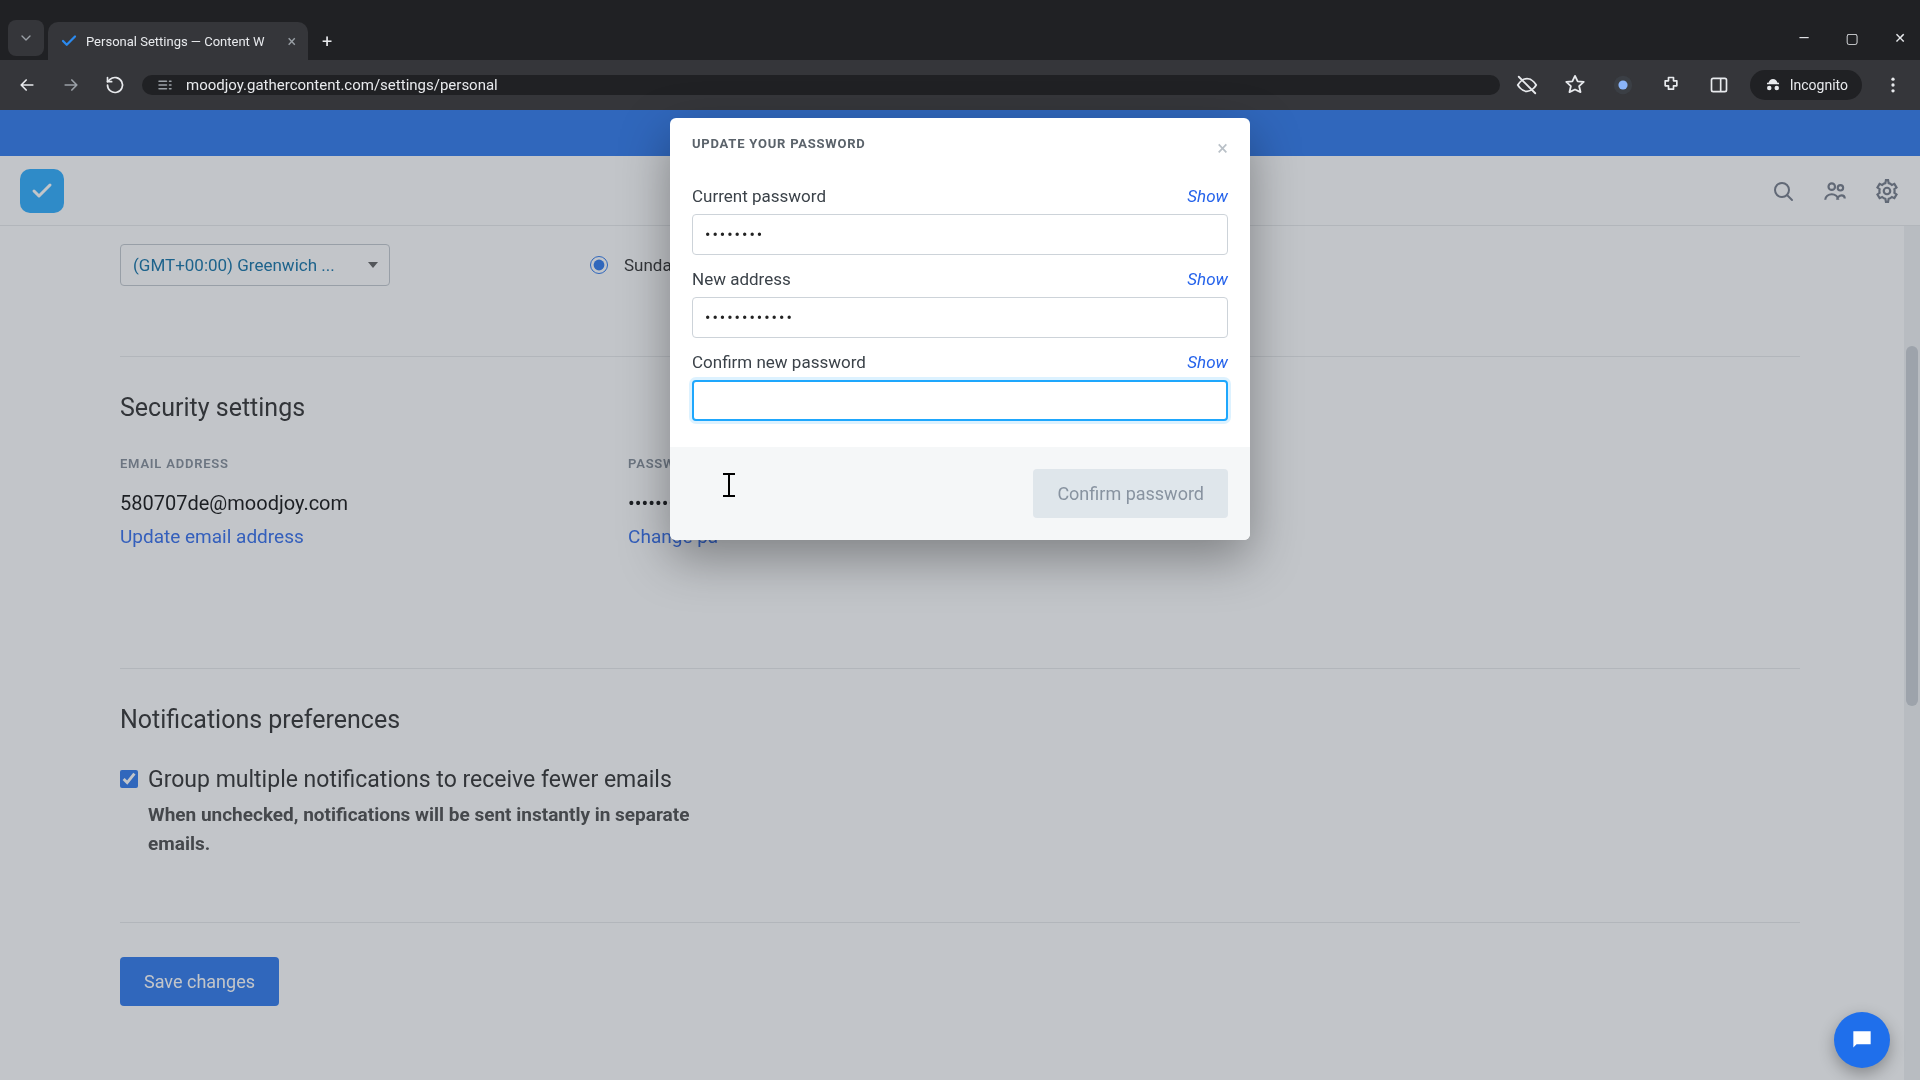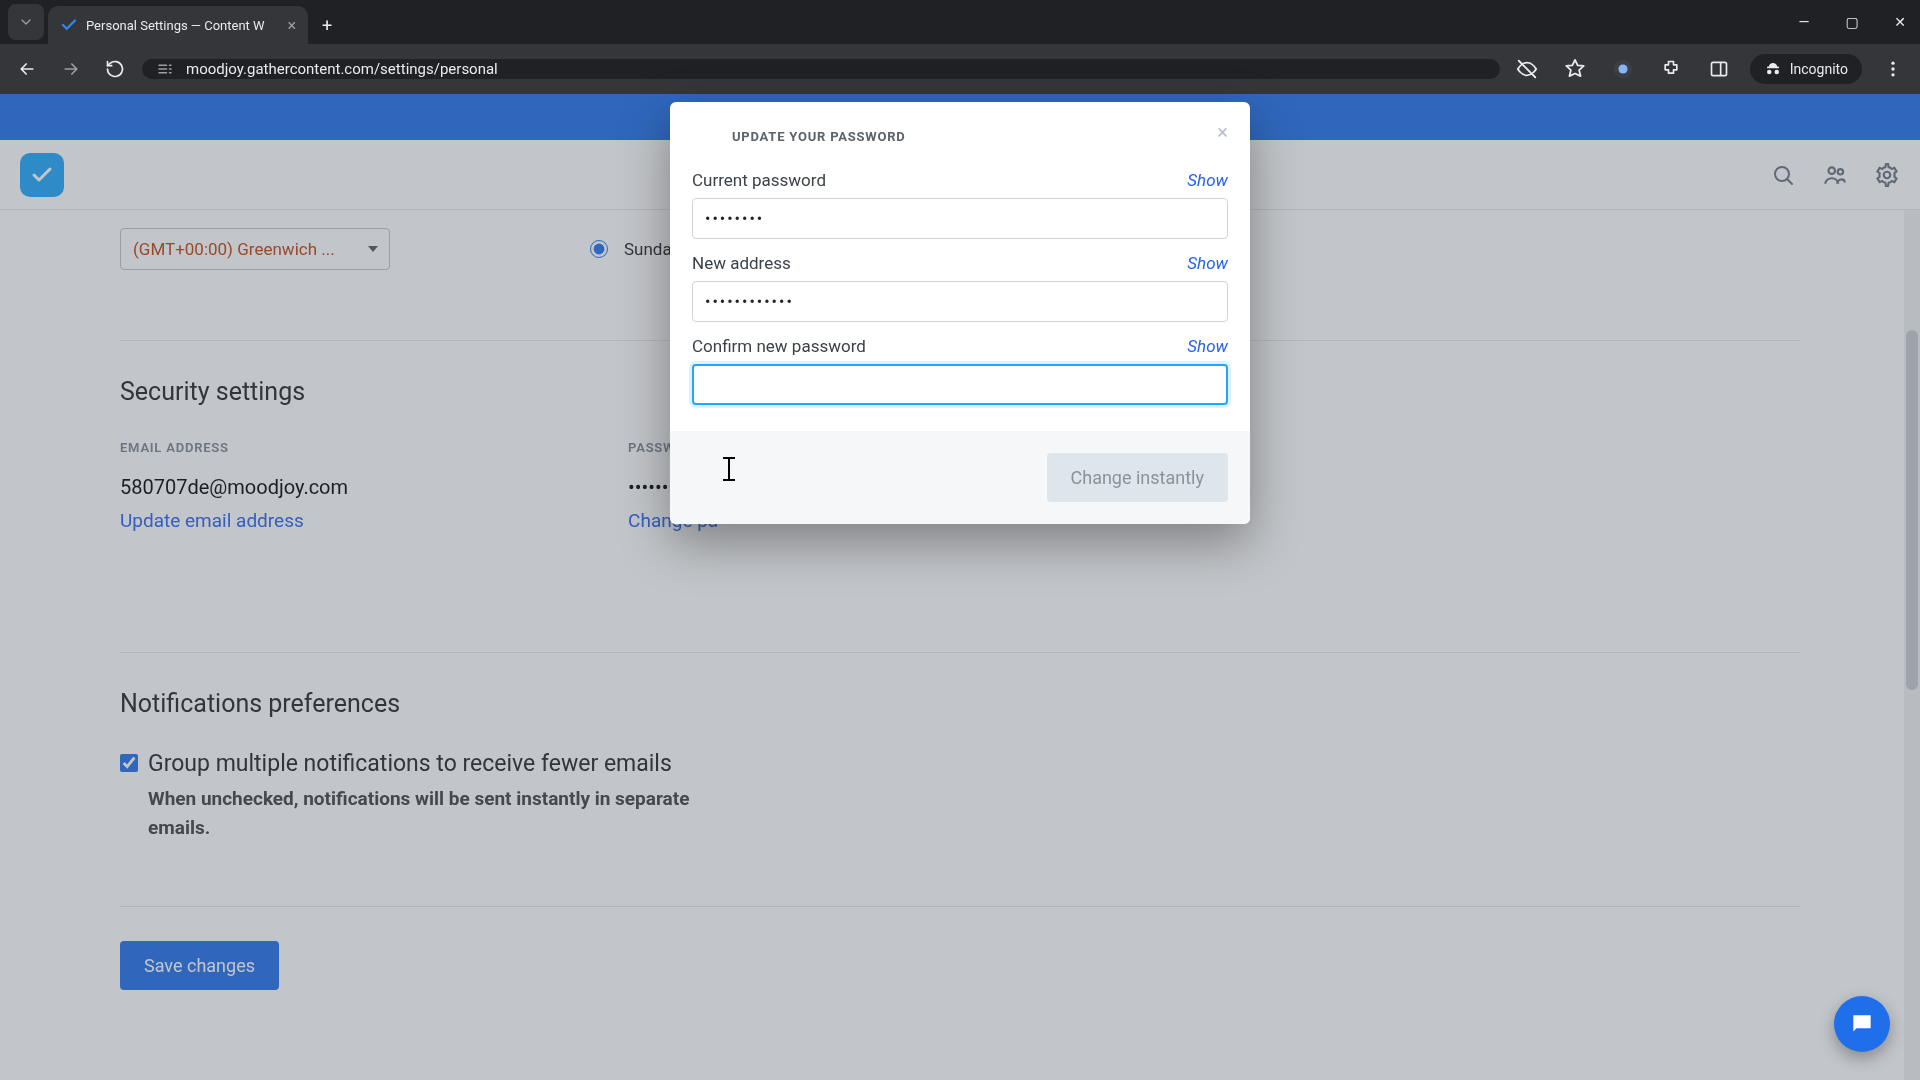--- a/index.html
+++ b/index.html
@@ -1,19 +1,19 @@
 <!DOCTYPE html>
 <html><head>
 <meta charset="utf-8">
 <style>
 * { margin: 0; padding: 0; box-sizing: border-box; font-family: -apple-system, BlinkMacSystemFont, "Segoe UI", Roboto, sans-serif; }
 html, body { width: 1920px; height: 1080px; overflow: hidden; background: #fff; }
 
 
-.browser-chrome { background: #202124; height: 44px; display: flex; align-items: flex-end; padding-left: 8px; }
+.browser-chrome { background: #202124; height: 60px; display: flex; align-items: flex-end; padding-left: 8px; }
 .chrome-spacer { flex: 1; }
 .win-controls { display: flex; align-items: center; height: 44px; padding-right: 8px; gap: 24px; }
 .win-btn { color: #e8eaed; font-size: 14px; width: 24px; text-align: center; }
 .tab-handle { width: 36px; height: 36px; border-radius: 8px; background: #35363a; margin: 0 4px 4px 0; display:flex; align-items:center; justify-content:center; }
 .tab-handle svg { width:16px; height:16px; stroke:#9aa0a6; }
 .tab { background: #35363a; height: 38px; border-radius: 10px 10px 0 0; display: flex; align-items: center; padding: 0 12px; min-width: 260px; margin-bottom: 0; }
 .tab-favicon { width: 18px; height: 18px; margin-right: 8px; color:#2b8aef; }
 .tab-title { color: #e8eaed; font-size: 13px; flex: 1; white-space: nowrap; overflow: hidden; text-overflow: ellipsis; }
 .tab-close { color: #9aa0a6; font-size: 16px; margin-left: 8px; }
 .new-tab { color: #e8eaed; font-size: 18px; margin: 0 0 8px 14px; }
@@ -37,21 +37,21 @@
 .app-header { background:#fff; height: 70px; display:flex; align-items:center; padding: 0 20px; border-bottom: 1px solid #e6e8ea; }
 .logo { width: 44px; height:44px; background:#1ea7fd; border-radius: 10px; display:flex; align-items:center; justify-content:center; }
 .logo svg { width:24px; height:24px; stroke:#fff; }
 .app-header-right { margin-left:auto; display:flex; align-items:center; gap: 26px; color:#6b7280; }
 .hdr-icon { width:26px; height:26px; display:flex; align-items:center; justify-content:center; }
 
 .content { position: relative; background:#fff; margin: 0; padding: 0 120px 40px 120px; height: calc(100% - 116px); overflow:hidden; }
 .content-inner { position: relative; height: 100%; }
 
 .tz-row { display:flex; align-items:center; gap: 40px; padding-top: 18px; }
-.tz-select { border:1px solid #bfc5cb; border-radius:4px; padding: 10px 32px 10px 12px; font-size: 17px; color:#c2410c; background:#fff; appearance:none; position:relative; min-width: 270px; }
+.tz-select { border:1px solid #bfc5cb; border-radius:4px; padding: 10px 32px 10px 12px; font-size: 17px; color:#0369a1; background:#fff; appearance:none; position:relative; min-width: 270px; }
 .tz-wrap { position:relative; display:inline-block; }
 .tz-wrap::after { content:""; position:absolute; right:12px; top:50%; width:0; height:0; border-left:5px solid transparent; border-right:5px solid transparent; border-top:6px solid #555; transform:translateY(-50%); }
 .radio-row { display:flex; align-items:center; gap:16px; font-size:17px; color:#222; margin-left: 160px; }
 .radio-row input { width:18px; height:18px; accent-color:#1f6feb; }
 
 .section-divider { border-top:1px solid #e6e8ea; margin: 70px 0 0 0; }
 .section-title { font-size: 25px; color:#222; font-weight:400; margin-top: 36px; }
 
 .sec-grid { display:flex; gap: 280px; margin-top: 34px; }
 .sec-col-label { font-size: 13px; letter-spacing: 0.06em; color:#7b8591; text-transform: uppercase; font-weight:600; }
@@ -63,21 +63,21 @@
 .check-row input { width:18px; height:18px; margin-top:4px; accent-color:#1f6feb; }
 .check-label { font-size: 23px; color:#222; }
 .check-desc { font-size: 19px; color:#404040; margin-top: 8px; max-width: 560px; line-height:1.5;font-weight:bold; }
 
 .divider2 { border-top:1px solid #e6e8ea; margin-top: 64px; }
 .save-btn { background:#1f6feb; color:#fff; border:none; border-radius:4px; font-size:18px; padding: 14px 24px; margin-top: 34px; }
 
 
 .overlay { position:absolute; inset:0; background: rgba(80,90,100,0.35); }
 .modal { position:absolute; left:50%; top: 8px; transform:translateX(-50%); width: 580px; background:#fff; border-radius: 6px; box-shadow: 0 18px 50px rgba(0,0,0,0.35); overflow:hidden; }
-.modal-header { padding: 18px 22px 12px 22px; display:flex; align-items:flex-end;margin-left:40px; }
+.modal-header { padding: 18px 22px 12px 22px; display:flex; align-items:flex-start; }
 .modal-title { font-size: 13px; font-weight:700; letter-spacing:0.06em; color:#5b636b; text-transform:uppercase; }
 .modal-close { margin-left:auto; color:#b9c0c7; font-size:20px; }
 .modal-body { padding: 10px 22px 26px 22px; }
 .field { margin-top: 14px; }
 .field:first-child { margin-top: 4px; }
 .field-row { display:flex; align-items:center; justify-content:space-between; }
 .field-label { font-size: 17px; color:#3b4249; }
 .show-link { font-size: 17px; color:#2563eb;font-style:italic; }
 .pwd-input { width:100%; margin-top:8px; border:1px solid #cdd3d9; border-radius:4px; padding: 10px 12px; font-size:16px; letter-spacing:2px; color:#222; background:#fff; }
 .pwd-input.focused { border:2px solid #1ea7fd; box-shadow: 0 0 0 3px rgba(30,167,253,0.15); padding: 9px 11px; }
@@ -306,21 +306,21 @@
       </div>
       <div class="field">
         <div class="field-row">
           <div class="field-label">Confirm new password</div>
           <div class="show-link">Show</div>
         </div>
         <input class="pwd-input focused" type="password" value="" style="">
       </div>
     </div>
     <div class="modal-footer">
-      <button class="change-btn">Change instantly</button>
+      <button class="change-btn">Confirm password</button>
     </div>
   </div>
 
   <div class="text-cursor" style="left: 720px; top: 363px;"></div>
 
   <div class="chat-fab">
     <svg viewBox="0 0 24 24">
         <path d="M4 4h16v12H7l-3 3V4z"></path>
       </svg>
   </div>

